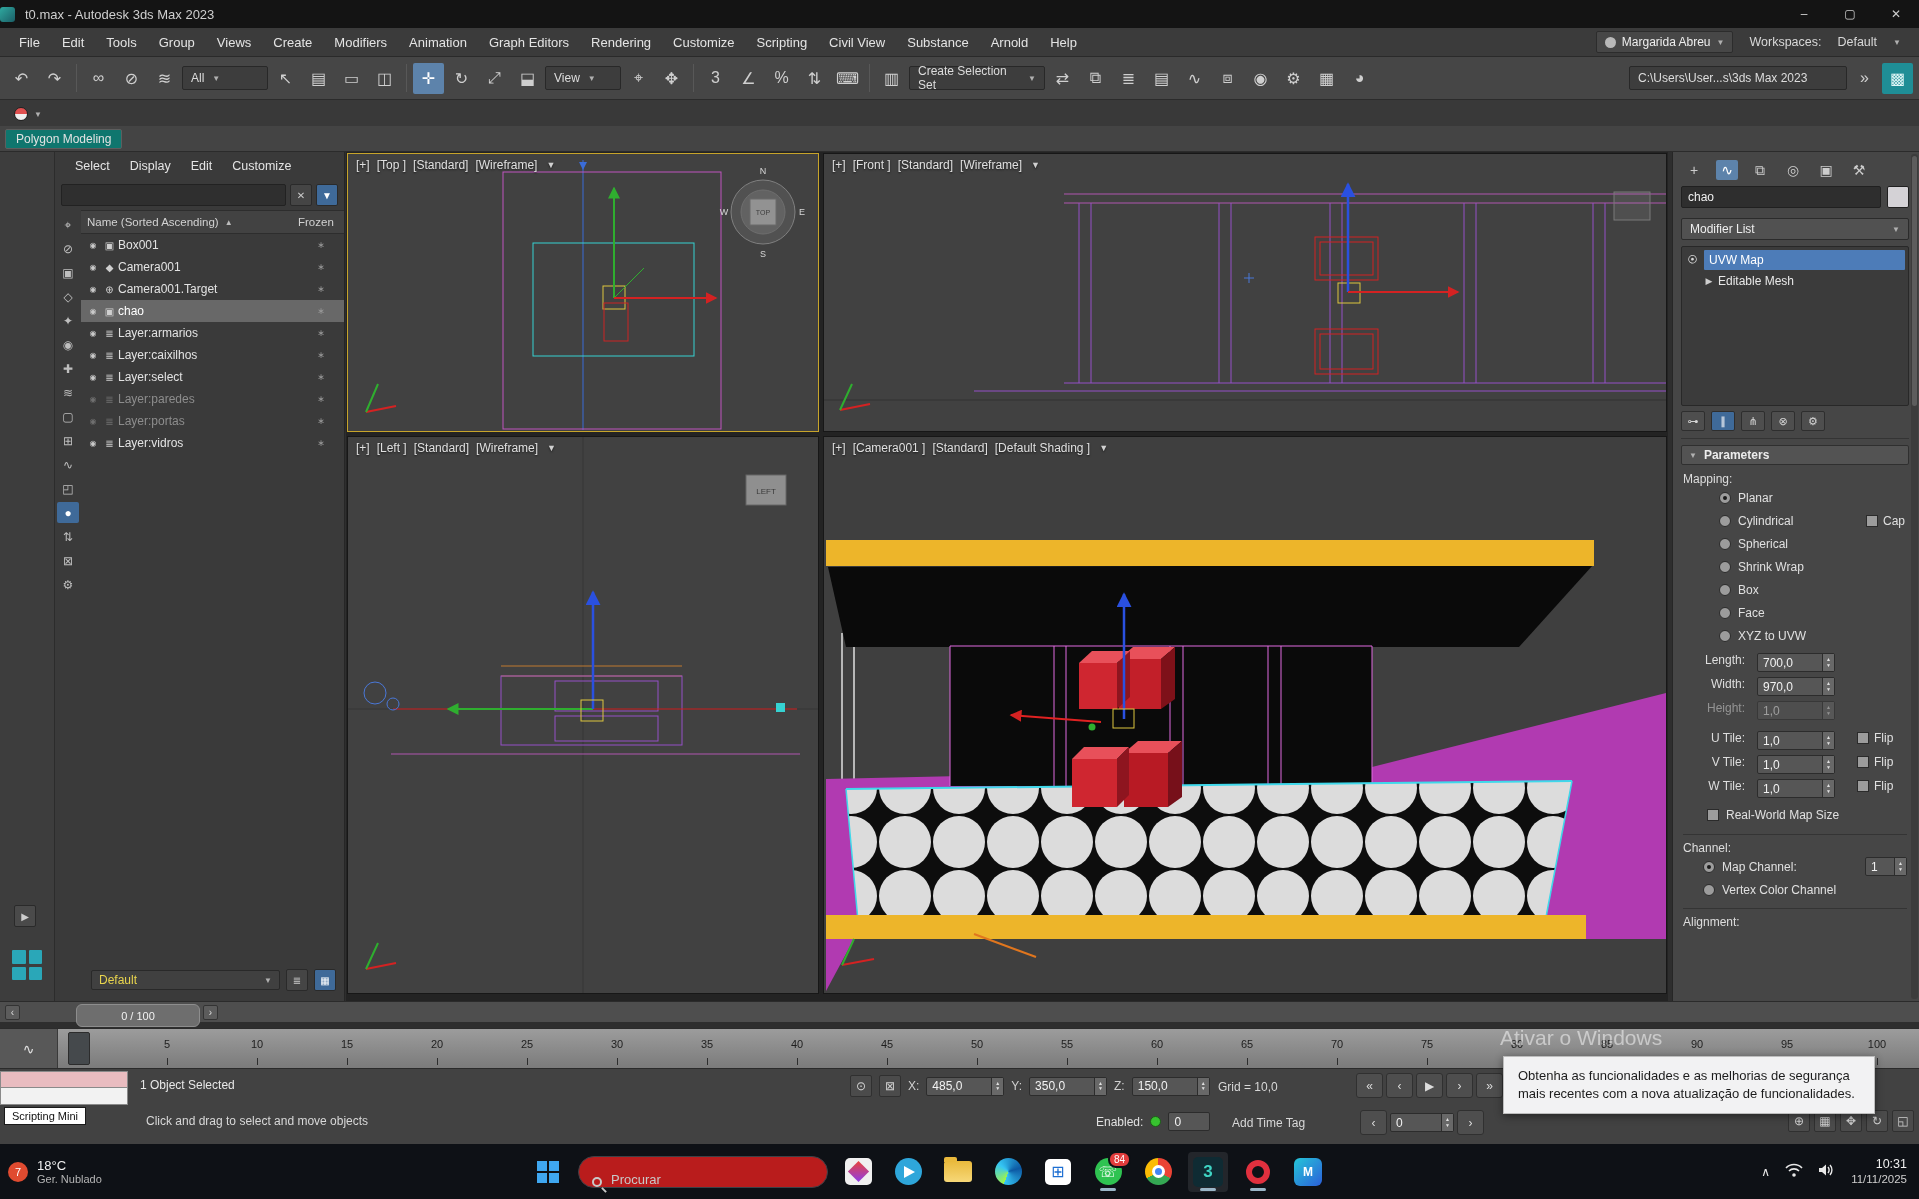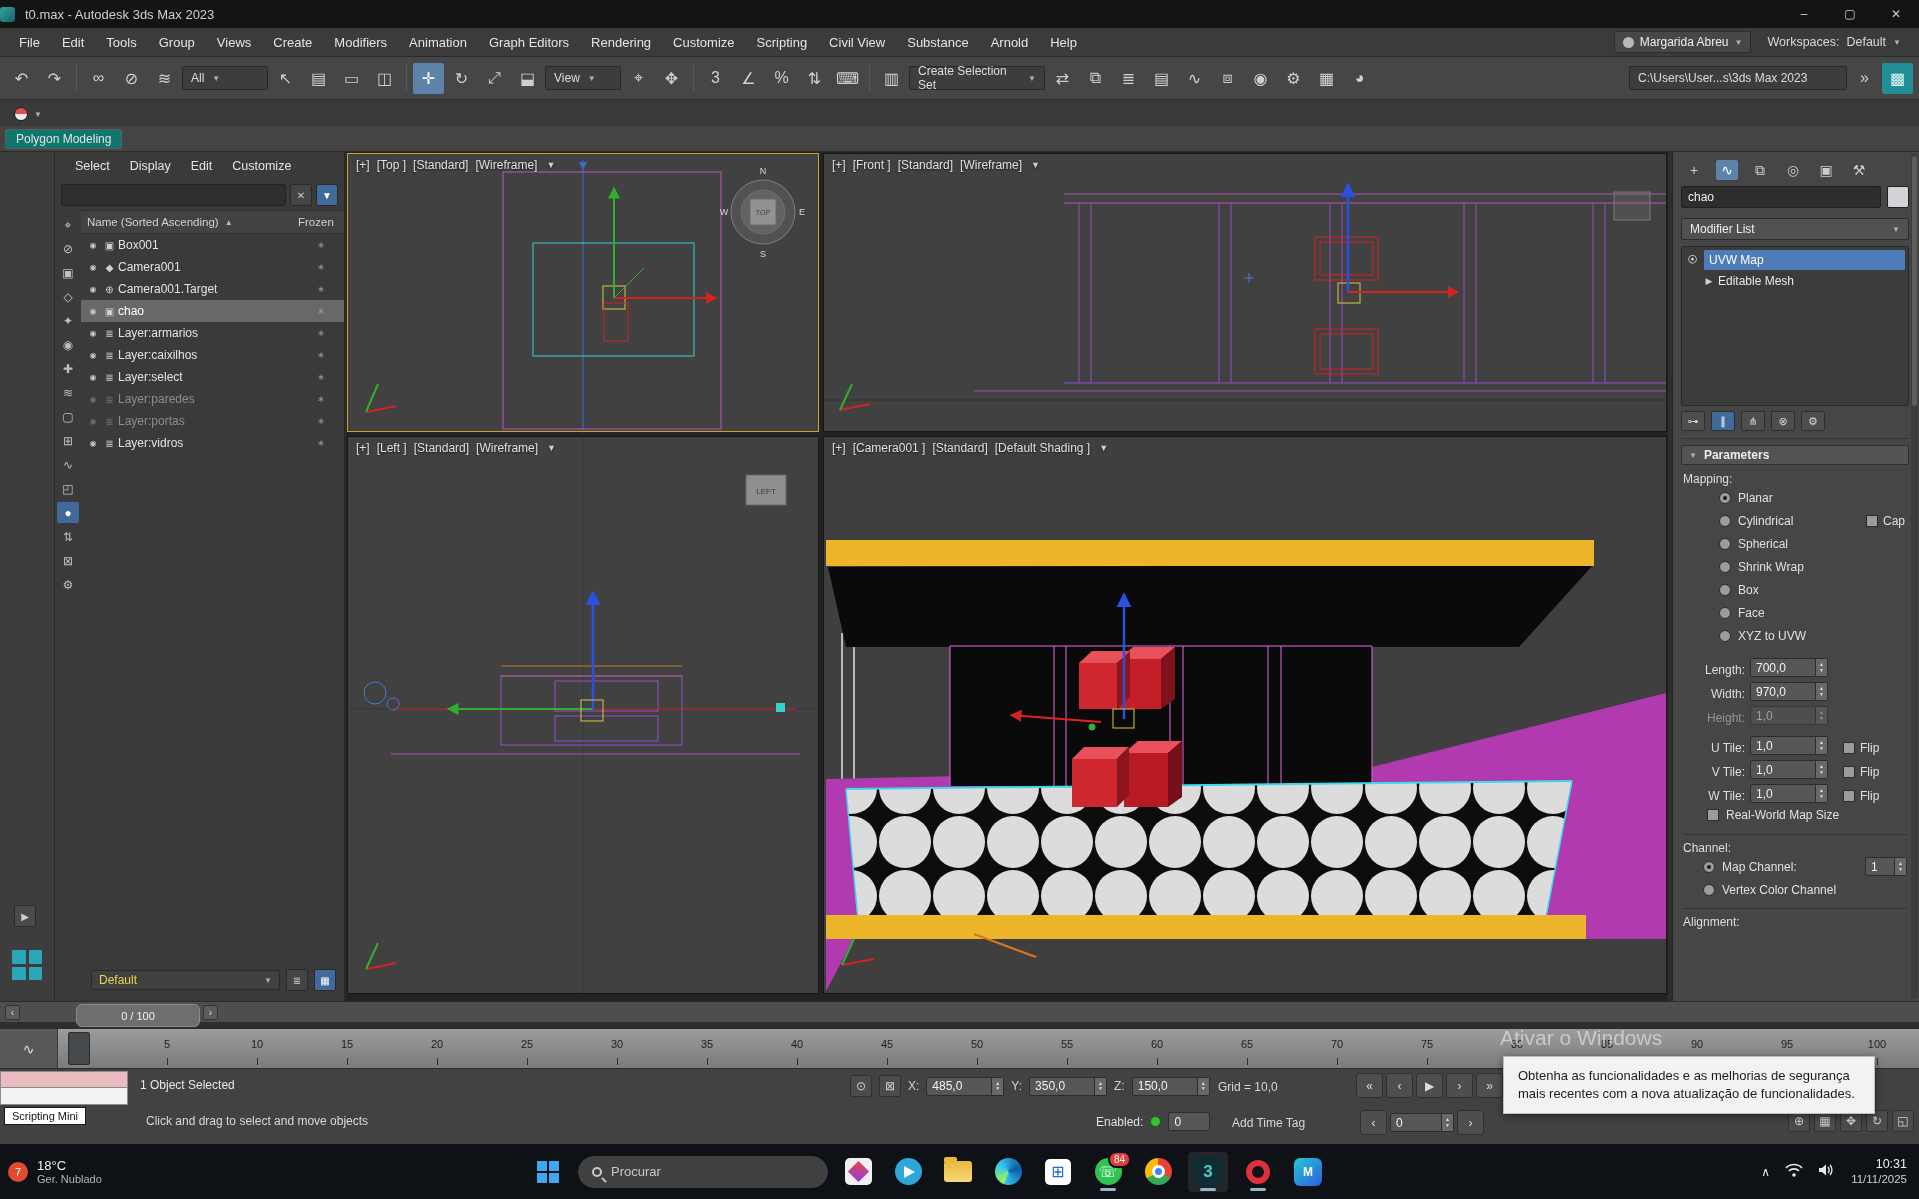--- a/index.html
+++ b/index.html
@@ -13,21 +13,21 @@
 .win-controls{margin-left:auto;display:flex;height:28px}
 .win-btn{width:46px;height:28px;display:flex;align-items:center;justify-content:center;color:#cfcfcf;font-size:12px}
 
 
 #menubar{position:absolute;left:0;top:28px;width:1919px;height:29px;background:#3b3b3b;display:flex;align-items:center;padding:0 8px;border-bottom:1px solid #2a2a2a}
 #menu-items{display:flex;align-items:center}
 .menu-item{padding:0 11px;line-height:29px;font-size:13px;color:#e4e4e4}
 #user-chip{margin-left:auto;display:flex;align-items:center;gap:6px;background:#474747;border:1px solid #2c2c2c;border-radius:2px;height:22px;padding:0 8px;color:#eee}
 .person-dot{width:11px;height:11px;border-radius:50%;background:#b8b8b8}
 .caret{font-size:8px;color:#b0b0b0}
-#workspaces{display:flex;align-items:center;gap:7px;margin-left:16px;margin-right:10px;color:#d8d8d8;font-size:12.5px}
+#workspaces{display:flex;align-items:center;gap:16px;margin-left:16px;margin-right:10px;color:#d8d8d8;font-size:12.5px}
 
 
 #main-toolbar{position:absolute;left:0;top:57px;width:1919px;height:43px;background:#464646;border-bottom:1px solid #2b2b2b;display:flex;align-items:center;padding:0 6px;gap:2px}
 .tgroup{display:flex;align-items:center;gap:2px}
 .ticon{width:31px;height:31px;display:flex;align-items:center;justify-content:center;font-size:16px;color:#cfcfcf;border-radius:2px;flex:none}
 .ticon.active{background:#5d83ab;color:#fff}
 .ticon.teal{background:#1f8e96;color:#dff6f6}
 .tsep{width:1px;height:28px;background:#2e2e2e;border-right:1px solid #585858;margin:0 4px;flex:none}
 .tdrop{height:24px;background:#3d3d3d;border:1px solid #282828;border-radius:2px;display:flex;align-items:center;gap:8px;padding:0 8px;color:#ddd;font-size:12px;flex:none}
 #selection-filter-dropdown{width:86px}
@@ -109,21 +109,21 @@
 .stool.active{background:#3f6a99;color:#fff}
 .cp-div{height:1px;background:#5a5a5a;border-bottom:1px solid #343434;margin:7px 0 6px 0}
 #cp-rollout-header{height:20px;background:#535353;border:1px solid #2f2f2f;border-radius:2px;display:flex;align-items:center;gap:7px;padding:0 7px;color:#ececec;font-weight:bold;font-size:12px}
 .cp-body{padding:7px 2px 0 2px}
 .cp-label{color:#dedede;font-size:12px}
 .cp-radio-row{display:flex;align-items:center;gap:7px;height:23px;padding-left:36px}
 .radio{width:12px;height:12px;border-radius:50%;background:#9c9c9c;border:1px solid #2b2b2b;display:inline-block;position:relative;flex:none}
 .radio.sel::after{content:"";position:absolute;inset:3px;border-radius:50%;background:#1b1b1b}
 .cbx{width:12px;height:12px;background:#9c9c9c;border:1px solid #2b2b2b;display:inline-block;flex:none}
 .cap-box{margin-left:auto;display:flex;align-items:center;gap:5px;margin-right:2px}
-.cp-numrow{display:flex;align-items:flex-end;height:24px;gap:5px}
+.cp-numrow{display:flex;align-items:flex-start;height:24px;gap:12px}
 .cp-numlabel{width:62px;text-align:right;color:#dedede;flex:none}
 .fld{height:19px;background:#565656;border:1px solid #2c2c2c;border-radius:2px;display:flex;align-items:center;color:#f2f2f2;padding-left:5px;position:relative}
 .fld-w{width:78px}
 .fld-s{width:42px}
 .spn{margin-left:auto;width:12px;align-self:stretch;background:#686868;border-left:1px solid #2c2c2c;display:flex;flex-direction:column;align-items:center;justify-content:center;font-size:5px;color:#e0e0e0;line-height:1.1}
 .flip{display:flex;align-items:center;gap:5px;margin-left:10px}
 .dim{opacity:.5}
 .cp-check-row{display:flex;align-items:center;gap:7px;height:24px;padding-left:24px}
 #cp-scrollbar{position:absolute;right:1px;top:2px;bottom:2px;width:7px;background:#3c3c3c;border-radius:3px}
 #cp-scrollbar i{position:absolute;left:1px;right:1px;top:2px;height:250px;background:#5d5d5d;border-radius:3px}
@@ -168,21 +168,21 @@
 #weather{position:absolute;left:8px;top:0;height:55px;display:flex;align-items:center;gap:9px}
 #weather-badge{width:20px;height:20px;border-radius:50%;background:#e04b30;color:#fff;font-size:11px;display:flex;align-items:center;justify-content:center}
 #weather-temp{font-size:13px;color:#f0f0f0}
 #weather-desc{font-size:11px;color:#b5b5b5}
 #tb-center{position:absolute;left:528px;top:0;height:55px;display:flex;align-items:center;gap:10px}
 .tapp{width:40px;height:40px;border-radius:4px;display:flex;align-items:center;justify-content:center;position:relative}
 .tapp.running::after{content:"";position:absolute;bottom:1px;left:50%;transform:translateX(-50%);width:16px;height:3px;border-radius:2px;background:#9ab6c8}
 .tapp.active{background:rgba(255,255,255,.09)}
 #start-logo{width:22px;height:22px;display:grid;grid-template-columns:1fr 1fr;grid-template-rows:1fr 1fr;gap:2px}
 #start-logo span{background:#3fa7f0}
-#search-pill{width:250px;height:32px;background:#404040;border:1px solid #3d4147;border-radius:16px;display:flex;align-items:center;gap:9px;padding:0 13px;color:#c8c8c8;font-size:13px}
+#search-pill{width:250px;height:32px;background:#b91c1c;border:1px solid #3d4147;border-radius:16px;display:flex;align-items:flex-end;gap:9px;padding:0 13px;color:#c8c8c8;font-size:13px}
 .mag{width:10px;height:10px;border:2px solid #c9c9c9;border-radius:50%;position:relative;flex:none}
 .mag::after{content:"";position:absolute;width:2px;height:6px;background:#c9c9c9;left:9px;top:8px;transform:rotate(-45deg)}
 .circle26{width:27px;height:27px;border-radius:50%}
 #photos-ico{width:27px;height:27px;border-radius:5px;background:#f0f0f0;display:flex;align-items:center;justify-content:center}
 #photos-ico i{width:15px;height:15px;background:linear-gradient(135deg,#e8453c,#8e3ce8);transform:rotate(45deg)}
 #telegram-ico{background:#2ea6da;display:flex;align-items:center;justify-content:center}
 #telegram-ico i{width:0;height:0;border-left:11px solid #fff;border-top:6px solid transparent;border-bottom:6px solid transparent;margin-left:3px}
 #folder-ico{width:28px;height:21px;background:linear-gradient(#e9b93c,#f7d878);border-radius:3px;position:relative}
 #folder-ico::before{content:"";position:absolute;top:-4px;left:0;width:13px;height:5px;background:#e9b93c;border-radius:2px 2px 0 0}
 #edge-ico{background:conic-gradient(from 200deg,#9ff44c,#35c6f4 30%,#0c59a4 65%,#35c6f4)}

